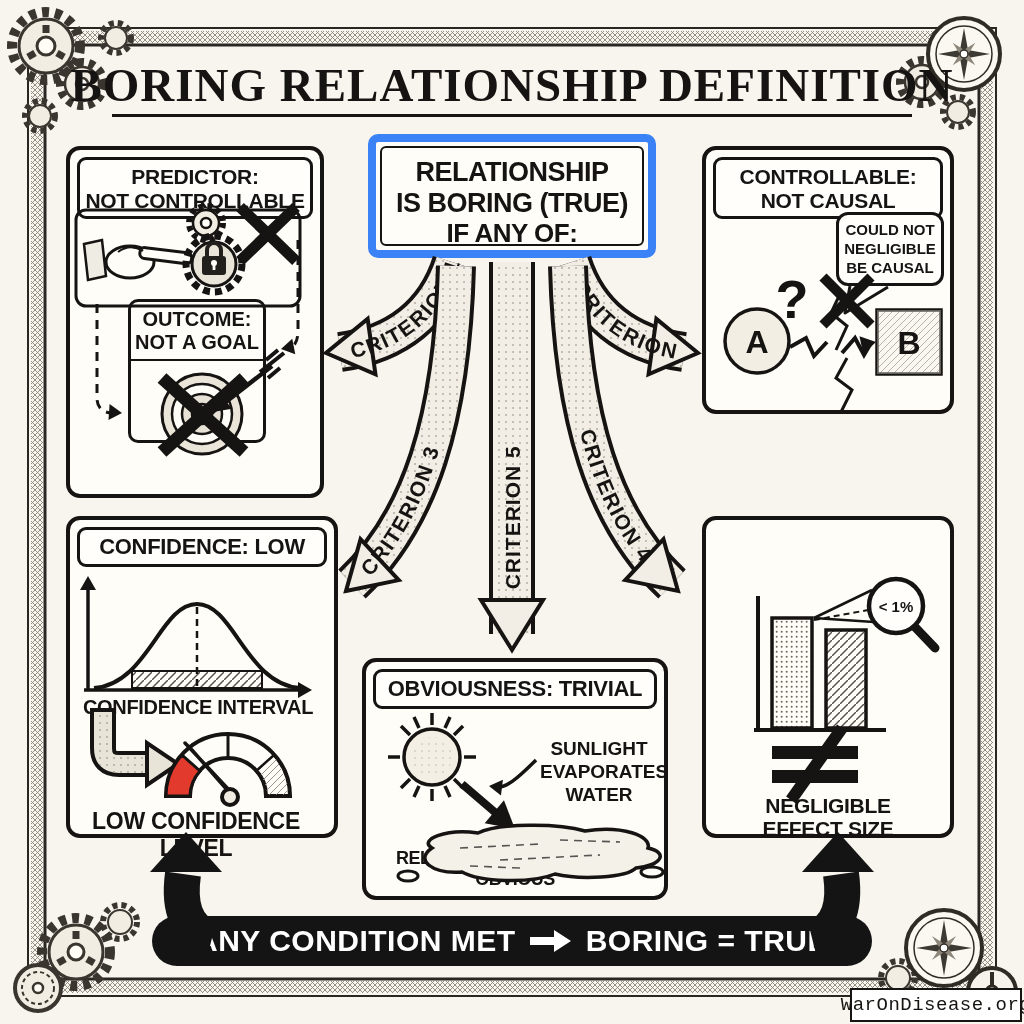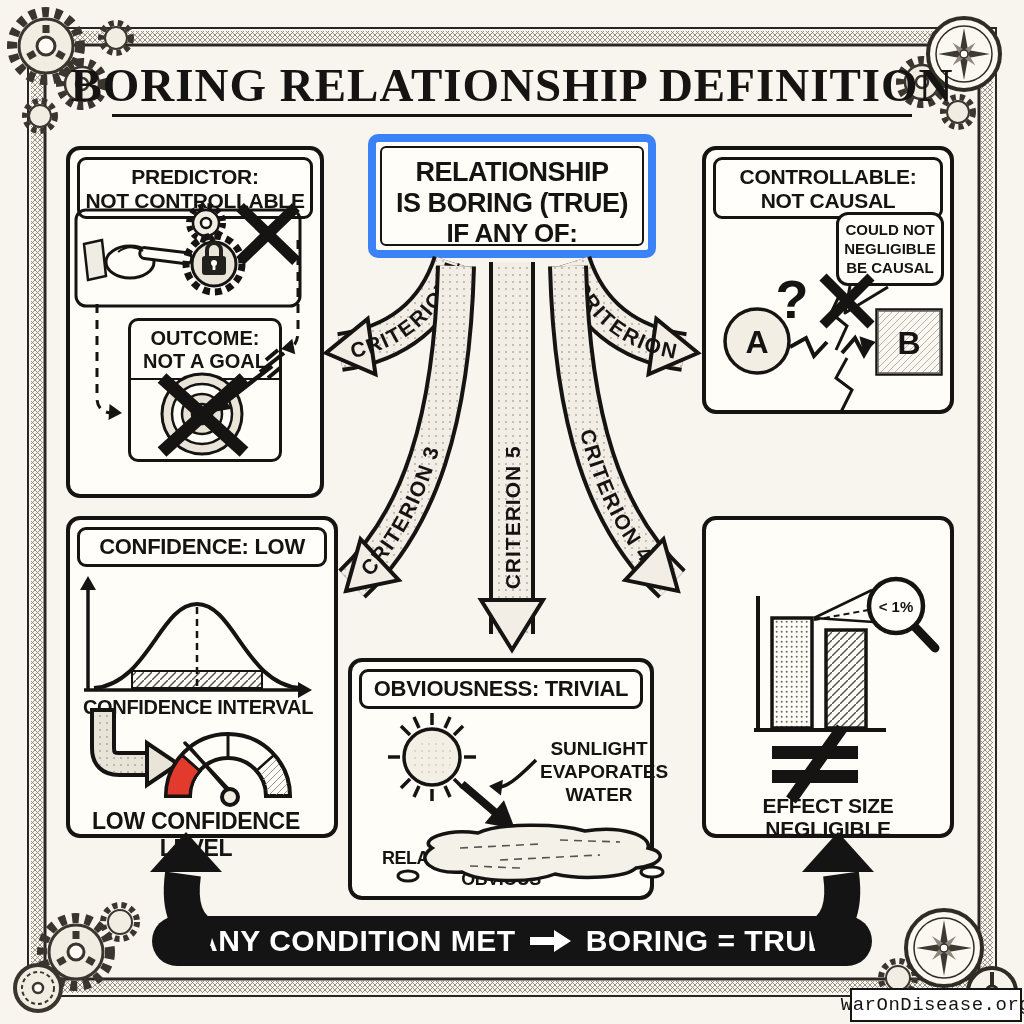--- a/index.html
+++ b/index.html
@@ -143,21 +143,21 @@
     </div>
   </div>
 
   <div class="abs box" style="left:66px;top:146px;width:258px;height:352px;">
     <div class="hdr h21">
       <div>PREDICTOR:</div>
       <div>NOT CONTROLLABLE</div>
     </div>
   </div>
 
-  <div class="abs obox" style="left:128px;top:318px;width:154px;height:144px;">
+  <div class="abs obox" style="left:128px;top:299px;width:138px;height:144px;">
     <div class="ohdr">
       <div>OUTCOME:</div>
       <div>NOT A GOAL</div>
     </div>
   </div>
 
   <div class="abs box" style="left:702px;top:146px;width:252px;height:268px;">
     <div class="hdr h21">
       <div>CONTROLLABLE:</div>
       <div>NOT CAUSAL</div>
@@ -168,34 +168,34 @@
     <div>NEGLIGIBLE</div>
     <div>BE CAUSAL</div>
   </div>
 
   <div class="abs box" style="left:66px;top:516px;width:272px;height:322px;">
     <div class="hdr h22">CONFIDENCE: LOW</div>
   </div>
   <div class="abs cap" style="left:78px;width:240px;top:696px;font-size:20px;">CONFIDENCE INTERVAL</div>
   <div class="abs cap" style="left:70px;width:252px;top:808px;font-size:23px;">LOW CONFIDENCE LEVEL</div>
 
-  <div class="abs box" style="left:348px;top:658px;width:306px;height:242px;">
+  <div class="abs box" style="left:362px;top:658px;width:306px;height:242px;">
     <div class="hdr h22">OBVIOUSNESS: TRIVIAL</div>
     <div class="cap" style="bottom:6px;font-size:18px;letter-spacing:-0.5px;">RELATIONSHIP IS TRIVIALLY OBVIOUS</div>
   </div>
   <div class="abs note" style="left:540px;top:738px;width:118px;text-align:center;">
     <div>SUNLIGHT</div>
     <div>EVAPORATES</div>
     <div>WATER</div>
   </div>
 
   <div class="abs box" style="left:702px;top:516px;width:252px;height:322px;">
     <div class="cap" style="top:274px;font-size:21px;line-height:1.1;">
+      <div>NEGLIGIBLE</div>
       <div>EFFECT SIZE</div>
-      <div>NEGLIGIBLE</div>
     </div>
   </div>
 
   <div class="abs banner" style="left:152px;top:916px;width:720px;height:50px;">
     <span>ANY CONDITION MET</span>
     <svg width="42" height="26" viewBox="0 0 42 26" style="position:static;">
       <polygon points="0,9 24,9 24,2 41,13 24,24 24,17 0,17" fill="#ffffff"></polygon>
     </svg>
     <span>BORING = TRUE</span>
   </div>

